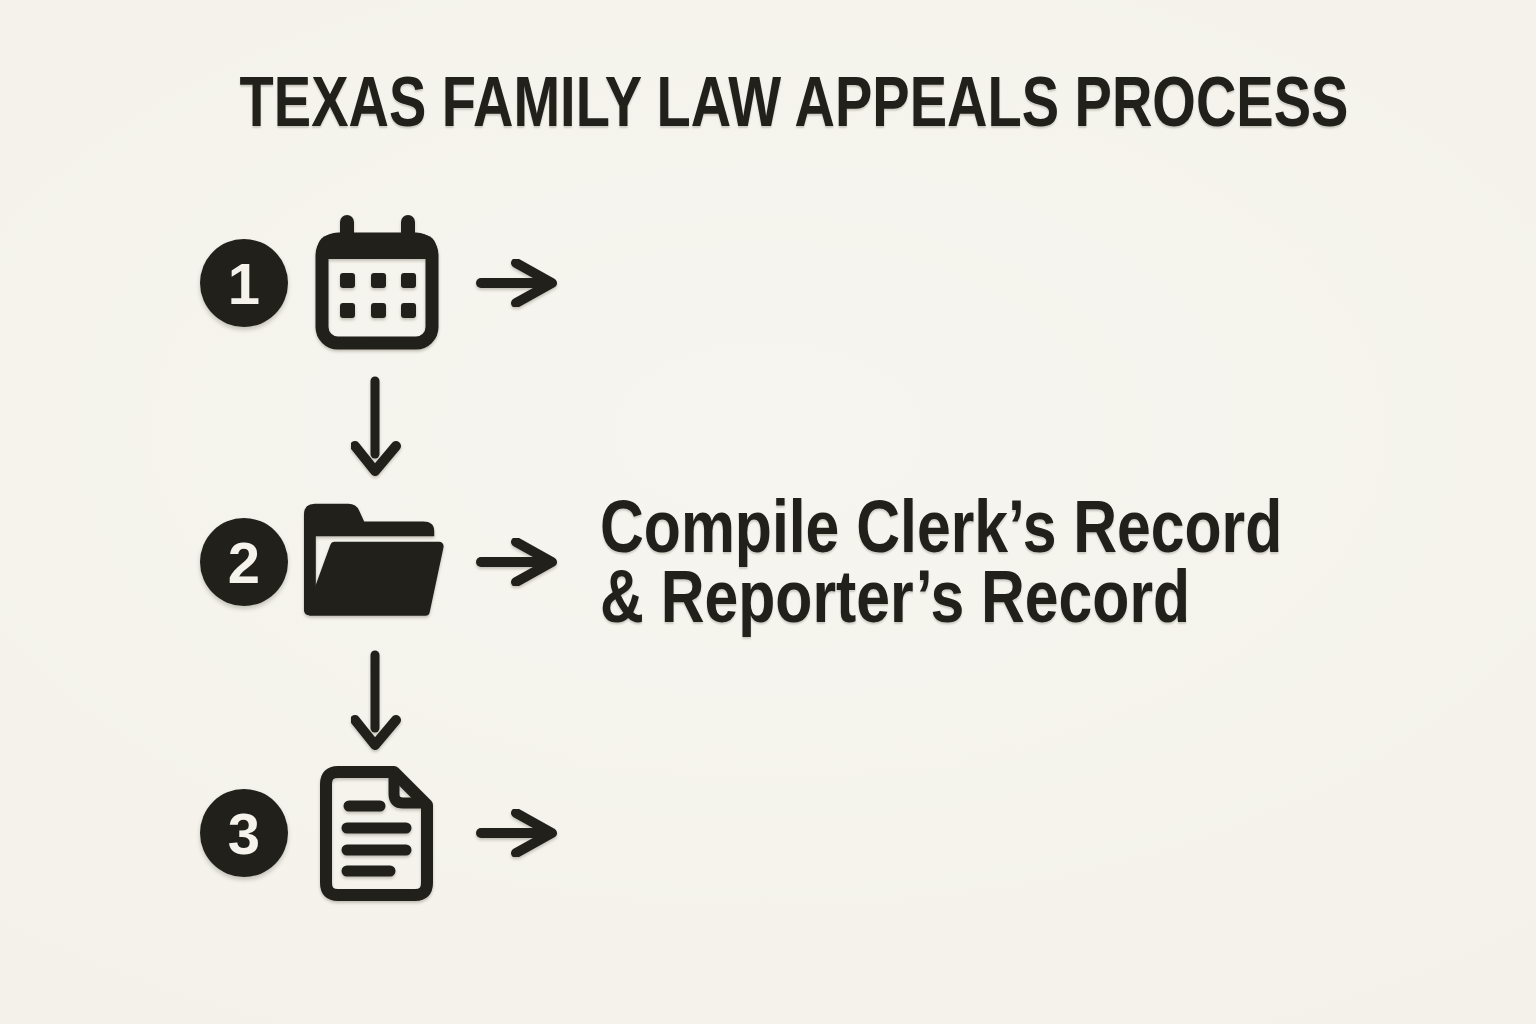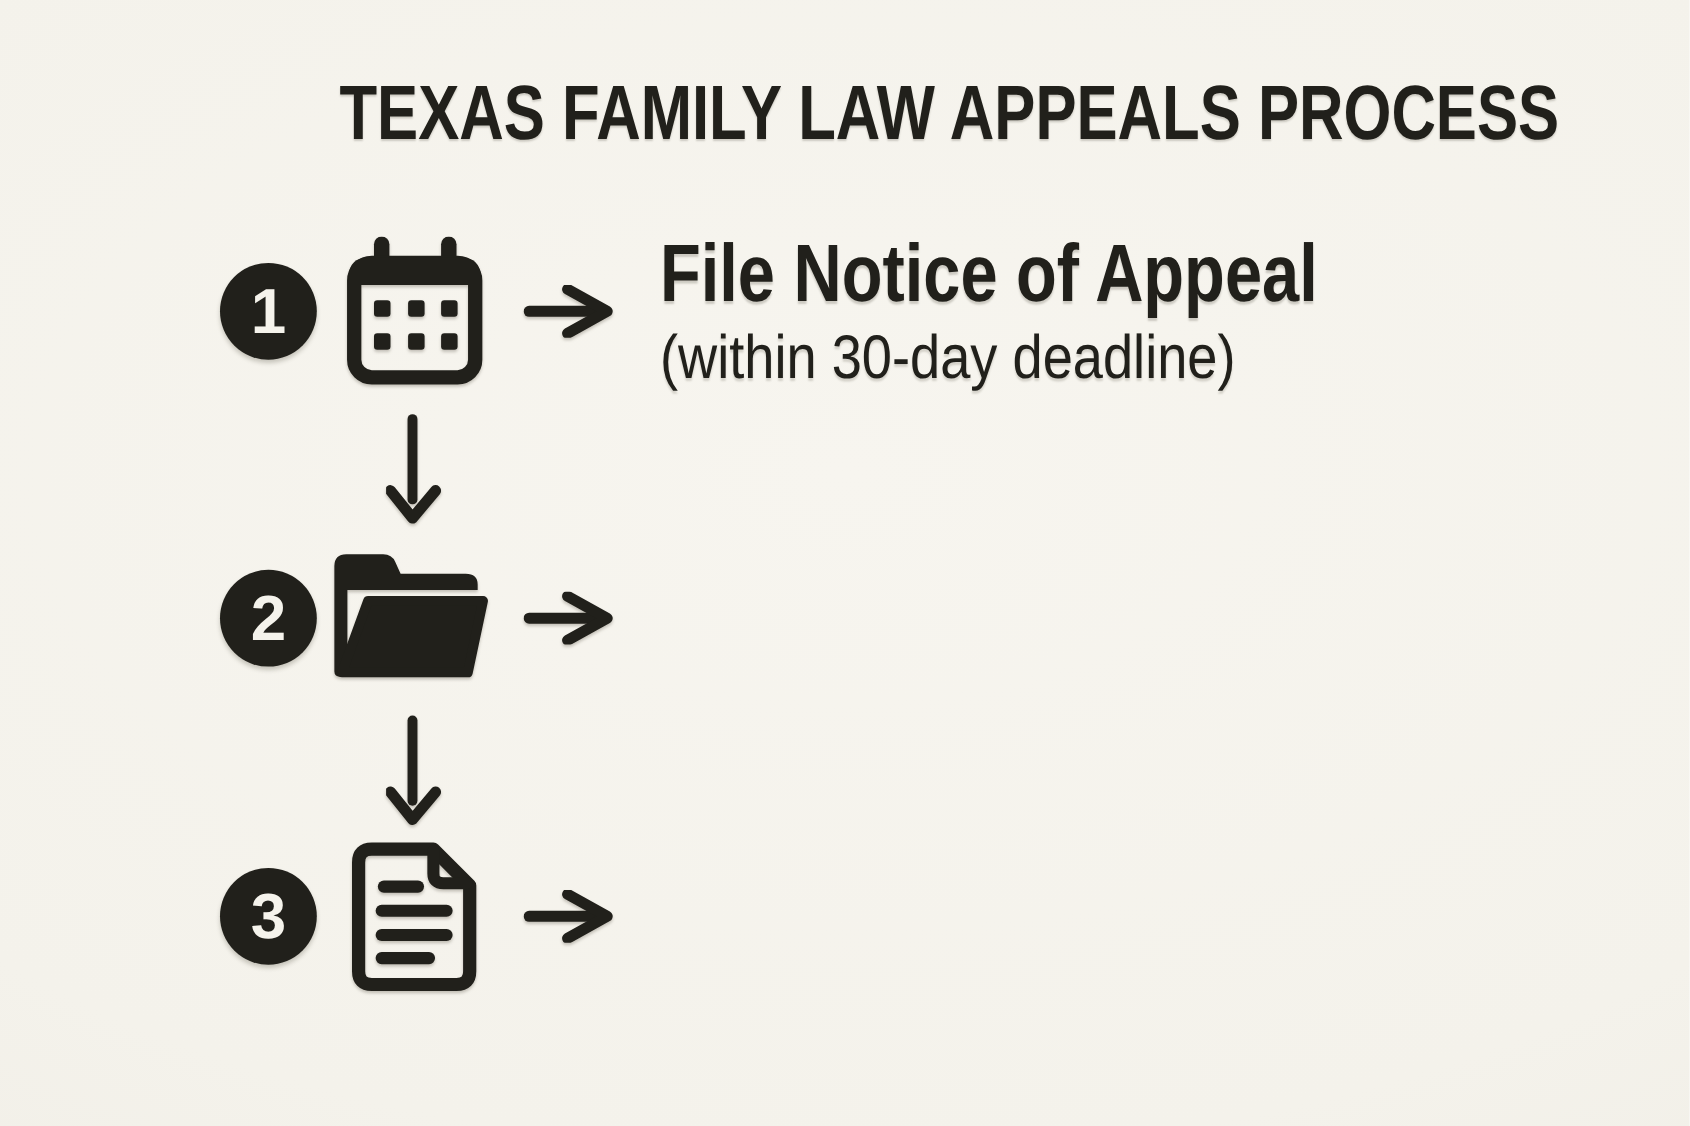--- a/index.html
+++ b/index.html
@@ -9,21 +9,21 @@
     background:
       radial-gradient(ellipse 130% 110% at 50% 42%, #f7f5ef 0%, #f4f2eb 55%, #edeae2 100%);
     color: #21201b;
     position: relative;
   }
 
   
   .title-wrap {
     position: absolute;
     top: 66px; left: 0; right: 0;
-    text-align: right;
+    text-align: center;
     padding-left: 12px;
   }
   .title {
     display: inline-block;
     font-size: 70px;
     font-weight: 700;
     line-height: 72px;
     letter-spacing: 0px;
     white-space: nowrap;
     transform: translateX(20px) scaleX(0.80);
@@ -135,24 +135,20 @@
       <rect class="fill" x="58" y="88" width="15" height="15" rx="3"></rect>
       <rect class="fill" x="88" y="88" width="15" height="15" rx="3"></rect>
     </svg>
   </div>
   <div class="arrow-slot">
     <svg width="82" height="48" viewBox="0 0 82 48" aria-hidden="true">
       <path class="stroke" d="M5 24 H66" stroke-width="10"></path>
       <path class="stroke" d="M40 4 L76 24 L40 44" stroke-width="10"></path>
     </svg>
   </div>
-  <div class="text-slot">
-    <div class="step-heading">File Notice of Appeal</div>
-    <div class="step-sub">(within 30-day deadline)</div>
-  </div>
 </div>
 
 <div class="down-arrow down-arrow-1">
   <svg width="50" height="102" viewBox="0 0 50 102" aria-hidden="true">
     <path class="stroke" d="M24 5 V78" stroke-width="9"></path>
     <path class="stroke" d="M4 70 L24 95 L45 70" stroke-width="10"></path>
   </svg>
 </div>
 
 <div class="step step-2">
@@ -161,20 +157,25 @@
     <svg width="152" height="122" viewBox="0 0 152 122" aria-hidden="true">
       <path class="fill" d="M2 110 V13 Q2 2 13 2 H47 Q55 2 58 9 L63 20 H123 Q134 20 134 30 V35 H14 V110 Q14 115 8 115 Q2 115 2 110 Z"></path>
       <path class="fill" d="M33 45 L139 45 L125 111 L9 111 Z" stroke="#21201b" stroke-width="9" stroke-linejoin="round"></path>
     </svg>
   </div>
   <div class="arrow-slot">
     <svg width="82" height="48" viewBox="0 0 82 48" aria-hidden="true">
       <path class="stroke" d="M5 24 H66" stroke-width="10"></path>
       <path class="stroke" d="M40 4 L76 24 L40 44" stroke-width="10"></path>
     </svg>
+  </div>
+  <div class="text-slot">
+    <div class="step-heading">Compile Clerk’s Record
+&amp; Reporter’s Record</div>
+
   </div>
 </div>
 
 <div class="down-arrow down-arrow-2">
   <svg width="50" height="102" viewBox="0 0 50 102" aria-hidden="true">
     <path class="stroke" d="M24 5 V78" stroke-width="9"></path>
     <path class="stroke" d="M4 70 L24 95 L45 70" stroke-width="10"></path>
   </svg>
 </div>
 

